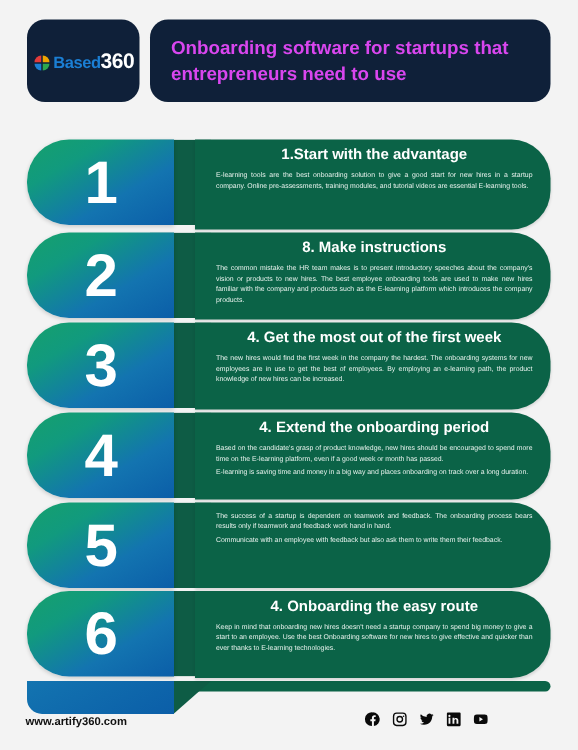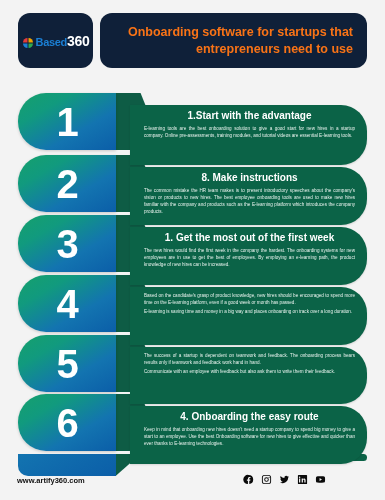--- a/index.html
+++ b/index.html
@@ -26,22 +26,22 @@
   .logo-360 { color:#ffffff; font-size:14px; font-weight:bold; }
 
   .title-box {
     position:absolute; left:100px; top:13px;
     width:267px; height:55px;
     background:#0f2039; border-radius:12px;
     display:flex; align-items:center; justify-content:center;
     padding:0 14px;
   }
   .title-text {
-    color:#f97316; font-size:12.5px; font-weight:bold;
-    text-align:right; line-height:1.35;
+    color:#d946ef; font-size:12.5px; font-weight:bold;
+    text-align:left; line-height:1.35;
   }
 
   
   .steps { position:absolute; left:0; top:93px; width:385px; }
   .step { position:relative; height:60px; }
 
   .badge {
     position:absolute; left:18px; top:0;
     width:98px; height:57px;
     border-radius:28px 0 0 28px;
@@ -58,21 +58,21 @@
 
   .connector {
     position:absolute; left:100px; top:0;
     width:52px; height:57px;
     background:#0e5c45;
     clip-path:polygon(0 0, 78% 0, 100% 50%, 78% 100%, 0 100%);
     z-index:2;
   }
 
   .panel {
-    position:absolute; left:130px; top:12px;
+    position:absolute; left:130px; top:0;
     width:237px; min-height:57px;
     background:#0b6347;
     border-radius:0 26px 26px 0;
     padding:5px 12px 6px 14px;
     z-index:4;
     box-shadow:0 1px 2px rgba(0,0,0,0.12);
   }
   .panel-title {
     color:#ffffff; font-size:10px; font-weight:bold;
     text-align:center; line-height:1.2; margin-bottom:3px;
@@ -178,33 +178,34 @@
         </div>
       </div>
     </div>
 
     <div class="step" style="height:60px;">
       <div class="badge">
         <span class="badge-num">3</span>
       </div>
       <div class="connector"></div>
       <div class="panel" style="min-height:58px;">
-        <div class="panel-title">1. Get the most out of the first week</div>
+        <div class="panel-title">4. Get the most out of the first week</div>
         <div class="panel-body">
           <p>The new hires would find the first week in the company the hardest. The onboarding systems for new employees are in use to get the best of employees. By employing an e-learning path, the product knowledge of new hires can be increased.</p>
         </div>
       </div>
     </div>
 
     <div class="step" style="height:60px;">
       <div class="badge">
         <span class="badge-num">4</span>
       </div>
       <div class="connector"></div>
       <div class="panel" style="min-height:58px;">
+        <div class="panel-title">4. Extend the onboarding period</div>
         <div class="panel-body">
           <p>Based on the candidate's grasp of product knowledge, new hires should be encouraged to spend more time on the E-learning platform, even if a good week or month has passed.</p>
           <p>E-learning is saving time and money in a big way and places onboarding on track over a long duration.</p>
         </div>
       </div>
     </div>
 
     <div class="step" style="height:59px;">
       <div class="badge">
         <span class="badge-num">5</span>

